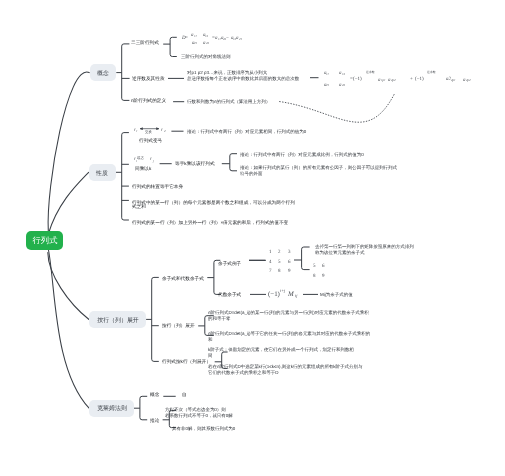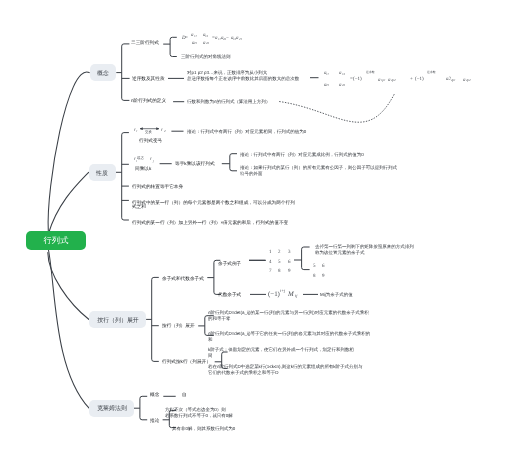--- a/index.html
+++ b/index.html
@@ -102,21 +102,21 @@
         <path d="M0 0.4 L6 3 L0 5.6 z" fill="#3a3f46"></path>
       </marker>
       <marker id="arrL" viewBox="0 0 6 6" refX="0.8" refY="3" markerWidth="3.2" markerHeight="3.2" markerUnits="userSpaceOnUse" orient="auto">
         <path d="M6 0.4 L0 3 L6 5.6 z" fill="#3a3f46"></path>
       </marker>
     </defs>
     <g id="dots" fill="none" stroke="#3a3f46" stroke-width="0.85" stroke-dasharray="1.4 1.4" stroke-linecap="butt">
       <path d="M279.2 101.5 C336.7 109.7, 366.4 147.8, 394.4 93.9"></path>
     </g>
   </svg>
-  <div class="node root" style="left:26.3px;top:230.7px;width:60px;">
+  <div class="node root" style="left:26.3px;top:230.7px;width:37px;">
       <span>行列式</span>
     </div>
   <div class="node l2" style="left:89.7px;top:63.9px;width:26.6px;">
       <span>概念</span>
     </div>
   <div class="node l2" style="left:89px;top:164.1px;width:26.9px;">
       <span>性质</span>
     </div>
   <div class="node l2" style="left:89px;top:311.1px;width:57.1px;">
       <span>按行（列）展开</span>

